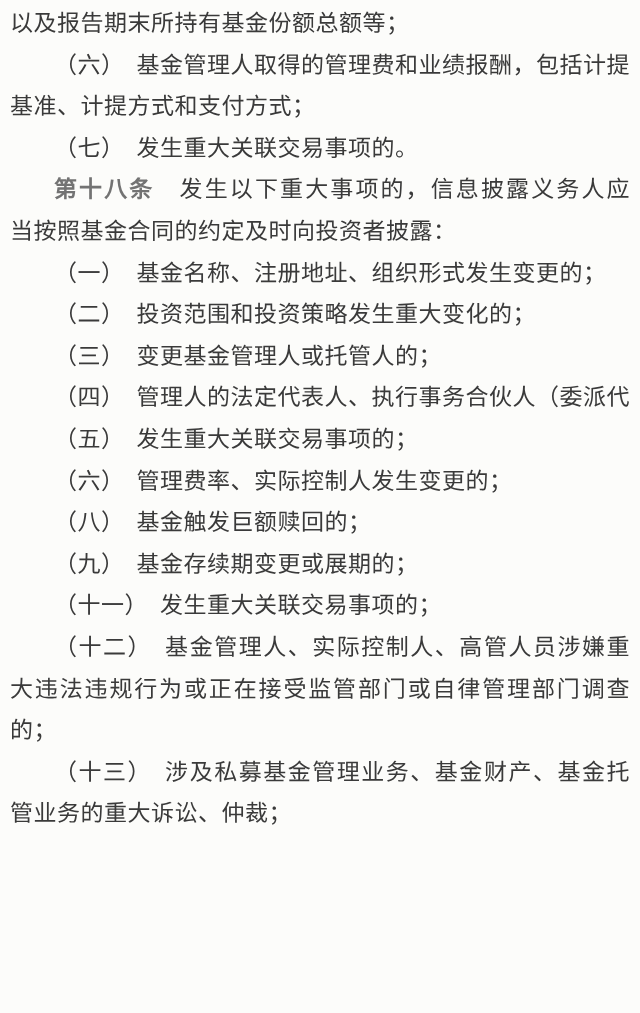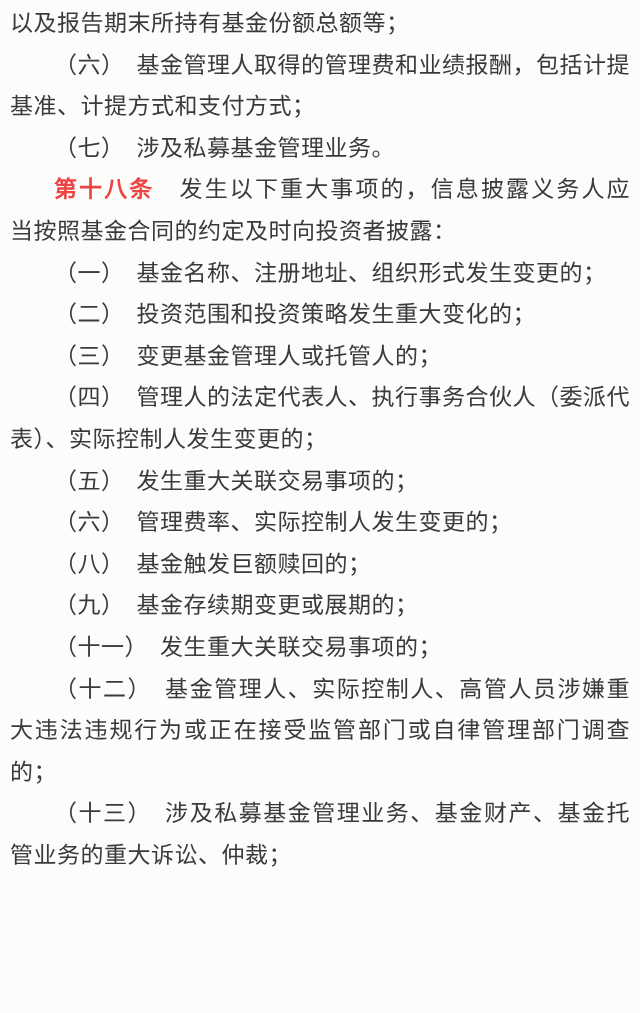--- a/index.html
+++ b/index.html
@@ -35,38 +35,37 @@
     text-indent: 44px;
   }
   
   .line.fill {
     white-space: normal;
     text-align: justify;
     text-align-last: justify;
     text-justify: inter-character;
   }
   .seg { font-weight: normal; }
-  .seg.bold { font-weight: bold; color: #ef4444; }
+  .seg.bold { font-weight: bold; color: #737373; }
 </style>
 </head>
 <body>
 
 <div class="page">
   <div class="doc-body">
       <div class="line"><span class="seg">以及报告期末所持有基金份额总额等；</span></div>
       <div class="line indent fill"><span class="seg">（六）　基金管理人取得的管理费和业绩报酬，包括计提</span></div>
       <div class="line"><span class="seg">基准、计提方式和支付方式；</span></div>
-      <div class="line indent"><span class="seg">（七）　涉及私募基金管理业务。</span></div>
+      <div class="line indent"><span class="seg">（七）　发生重大关联交易事项的。</span></div>
       <div class="line indent fill"><span class="seg bold">第十八条</span><span class="seg">　发生以下重大事项的，信息披露义务人应</span></div>
       <div class="line"><span class="seg">当按照基金合同的约定及时向投资者披露：</span></div>
       <div class="line indent"><span class="seg">（一）　基金名称、注册地址、组织形式发生变更的；</span></div>
       <div class="line indent"><span class="seg">（二）　投资范围和投资策略发生重大变化的；</span></div>
       <div class="line indent"><span class="seg">（三）　变更基金管理人或托管人的；</span></div>
       <div class="line indent fill"><span class="seg">（四）　管理人的法定代表人、执行事务合伙人（委派代</span></div>
-      <div class="line"><span class="seg">表）、实际控制人发生变更的；</span></div>
       <div class="line indent"><span class="seg">（五）　发生重大关联交易事项的；</span></div>
       <div class="line indent"><span class="seg">（六）　管理费率、实际控制人发生变更的；</span></div>
       <div class="line indent"><span class="seg">（八）　基金触发巨额赎回的；</span></div>
       <div class="line indent"><span class="seg">（九）　基金存续期变更或展期的；</span></div>
       <div class="line indent"><span class="seg">（十一）　发生重大关联交易事项的；</span></div>
       <div class="line indent fill"><span class="seg">（十二）　基金管理人、实际控制人、高管人员涉嫌重</span></div>
       <div class="line fill"><span class="seg">大违法违规行为或正在接受监管部门或自律管理部门调查</span></div>
       <div class="line"><span class="seg">的；</span></div>
       <div class="line indent fill"><span class="seg">（十三）　涉及私募基金管理业务、基金财产、基金托</span></div>
       <div class="line"><span class="seg">管业务的重大诉讼、仲裁；</span></div>

